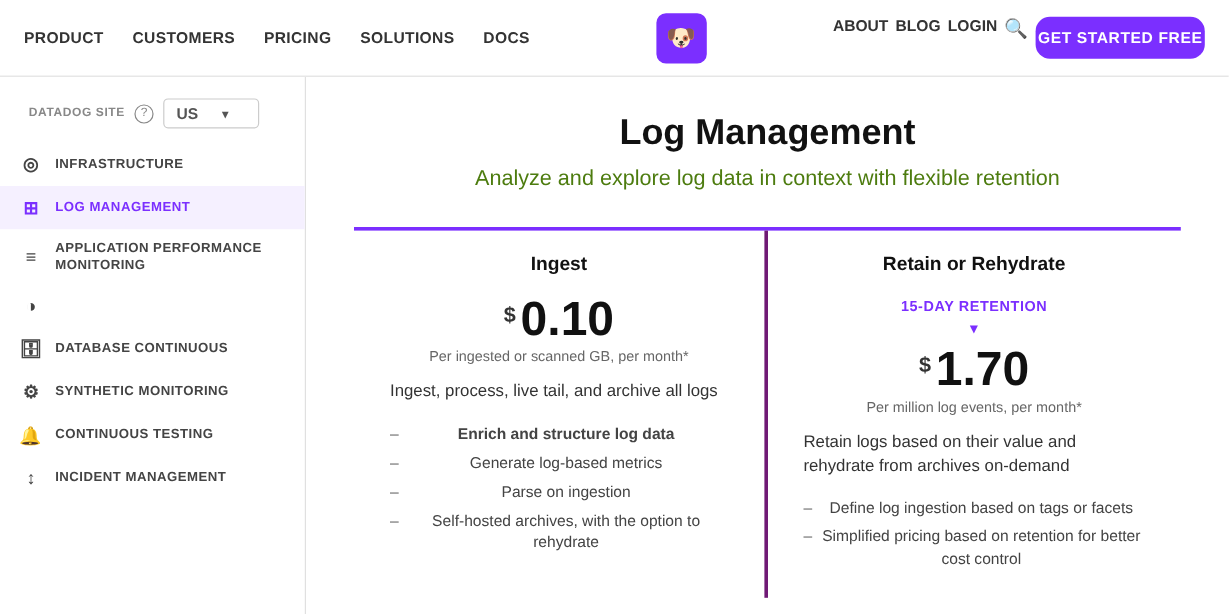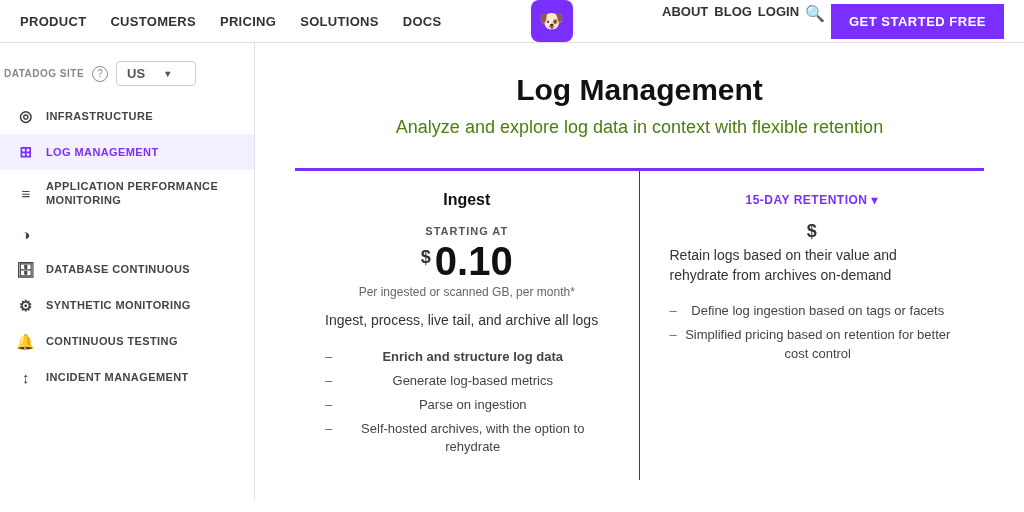--- a/index.html
+++ b/index.html
@@ -1,47 +1,47 @@
 <!DOCTYPE html>
 <html><head>
   <meta charset="utf-8">
   <style>
     * { box-sizing: border-box; margin: 0; padding: 0; }
     body { font-family: -apple-system, BlinkMacSystemFont, 'Segoe UI', Arial, sans-serif; font-size: 14px; color: #333; background: #fff; }
 
     
     .navbar {
       display: flex; align-items: center; justify-content: space-between;
-      padding: 0 20px; height: 43px; border-bottom: 1px solid #e0e0e0;
+      padding: 0 20px; height: 64px; border-bottom: 1px solid #e0e0e0;
       background: #fff;
     }
     .nav-left { display: flex; align-items: center; gap: 24px; }
     .nav-left a { text-decoration: none; color: #333; font-size: 13px; font-weight: 600; letter-spacing: 0.3px; }
     .nav-logo { display: flex; align-items: center; justify-content: center; }
     .nav-logo .logo-box {
       width: 42px; height: 42px; background: #7b2fff; border-radius: 8px;
       display: flex; align-items: center; justify-content: center;
     }
     .nav-logo .logo-box span { color: #fff; font-size: 20px; }
     .nav-right { display: flex; align-items: flex-start; gap: 6px; }
     .nav-right a { text-decoration: none; color: #333; font-size: 13px; font-weight: 600; }
     .nav-search { font-size: 16px; cursor: pointer; color: #555; }
     .btn-get-started {
-      background: #7b2fff; color: #fff; border: none; padding: 10px 18px;
-      border-radius: 0; font-weight: 700; font-size: 13px; cursor: pointer;
+      background: #7b2fff; color: #fff; border: none; padding: 10px 2px;
+      border-radius: 12px; font-weight: 700; font-size: 13px; cursor: pointer;
       letter-spacing: 0.5px;
     }
 
     
     .page-body { display: flex; height: calc(512px - 55px); overflow: hidden; }
 
     
     .sidebar { width: 255px; min-width: 255px; border-right: 1px solid #e0e0e0; overflow-y: auto; padding: 10px 0; background: #fff; }
     .sidebar-site-selector {
-      display: flex; align-items: center; gap: 8px; padding: 8px 4px 12px;
+      display: flex; align-items: center; gap: 8px; padding: 8px 24px 12px;
       font-size: 11px; color: #555;
     }
     .sidebar-site-selector .site-label { font-size: 10px; font-weight: 600; color: #888; letter-spacing: 0.5px; }
     .site-dropdown {
       display: flex; align-items: center; gap: 20px; border: 1px solid #ccc;
       padding: 4px 10px; border-radius: 4px; cursor: pointer; font-size: 13px; font-weight: 600; min-width: 80px;
     }
     .site-dropdown .chevron { font-size: 10px; }
     .help-icon { display: inline-flex; align-items: center; justify-content: center; width: 16px; height: 16px; border-radius: 50%; border: 1px solid #888; font-size: 10px; color: #888; cursor: pointer; }
 
@@ -55,34 +55,34 @@
     .sidebar-item.active { color: #7b2fff; background: #f5f0ff; }
     .sidebar-item .icon { font-size: 15px; width: 20px; text-align: center; flex-shrink: 0; }
     .sidebar-item .label { line-height: 1.3; }
 
     
     .main-content { flex: 1; overflow-y: auto; padding: 30px 40px; }
     .page-title { font-size: 30px; font-weight: 700; text-align: center; color: #111; margin-bottom: 10px; }
     .page-subtitle { font-size: 18px; color: #4d7c0f; text-align: center; margin-bottom: 30px; font-weight: 400; }
 
     .pricing-grid { display: grid; grid-template-columns: 1fr 1fr; gap: 0; border-top: 3px solid #7b2fff; }
-    .pricing-col { padding: 20px 30px; border-right: 1px solid #701a75; }
+    .pricing-col { padding: 20px 30px; border-right: 3px solid #701a75; }
     .pricing-col:last-child { border-right: none; }
     .col-header { font-size: 16px; font-weight: 700; text-align: center; margin-bottom: 16px; color: #111; }
 
     .starting-at-label { font-size: 11px; font-weight: 700; letter-spacing: 1px; color: #555; text-align: center; text-transform: uppercase; }
     .price-row { display: flex; align-items: flex-start; justify-content: center; gap: 4px; margin: 4px 0; }
     .price-dollar { font-size: 18px; font-weight: 700; margin-top: 6px; }
     .price-amount { font-size: 40px; font-weight: 700; line-height: 1; color: #111; }
     .price-sub { font-size: 12px; color: #666; text-align: center; margin-bottom: 12px; }
 
     .retention-badge {
       display: inline-flex; align-items: center; gap: 4px; color: #7b2fff;
       font-size: 12px; font-weight: 700; letter-spacing: 0.5px; cursor: pointer;
-      border: none; background: none; margin-bottom: 4px;
+      border: none; background: none; margin-bottom: 4px; flex-direction: column;
     }
 
     .feature-description { font-size: 14px; color: #333; margin-bottom: 14px; font-weight: 500; line-height: 1.4; }
     .feature-list { list-style: none; padding: 0; text-align: center; }
     .feature-list li { font-size: 13px; color: #444; padding: 3px 0; padding-left: 12px; position: relative; line-height: 1.4; }
     .feature-list li::before { content: '–'; position: absolute; left: 0; color: #666; }
     .feature-list li strong { font-weight: 600; }
 
     .center-col { text-align: center; }
   </style>
@@ -159,43 +159,45 @@
   </aside>
 
   <main class="main-content">
     <h1 class="page-title">Log Management</h1>
     <p class="page-subtitle">Analyze and explore log data in context with flexible retention</p>
 
     <div class="pricing-grid">
 
       <div class="pricing-col center-col">
         <div class="col-header">Ingest</div>
-        <div class="starting-at-label">STARTING AT</div>
         <div class="price-row">
           <span class="price-dollar">$</span>
           <span class="price-amount">0.10</span>
         </div>
         <div class="price-sub">Per ingested or scanned GB, per month*</div>
         <div class="feature-description" style="text-align:left;">Ingest, process, live tail, and archive all logs</div>
         <ul class="feature-list">
           <li><strong>Enrich and structure log data</strong></li>
           <li>Generate log-based metrics</li>
           <li>Parse on ingestion</li>
           <li>Self-hosted archives, with the option to rehydrate</li>
         </ul>
       </div>
 
       <div class="pricing-col center-col">
+        <div class="col-header">Retain or Rehydrate</div>
         <button class="retention-badge">
           <span>15-DAY RETENTION</span>
           <span>▾</span>
         </button>
         <div class="price-row">
           <span class="price-dollar">$</span>
+          <span class="price-amount">1.70</span>
         </div>
+        <div class="price-sub">Per million log events, per month*</div>
         <div class="feature-description" style="text-align:left;">Retain logs based on their value and rehydrate from archives on-demand</div>
         <ul class="feature-list">
           <li>Define log ingestion based on tags or facets</li>
           <li>Simplified pricing based on retention for better cost control</li>
         </ul>
       </div>
 
     </div>
   </main>
 

